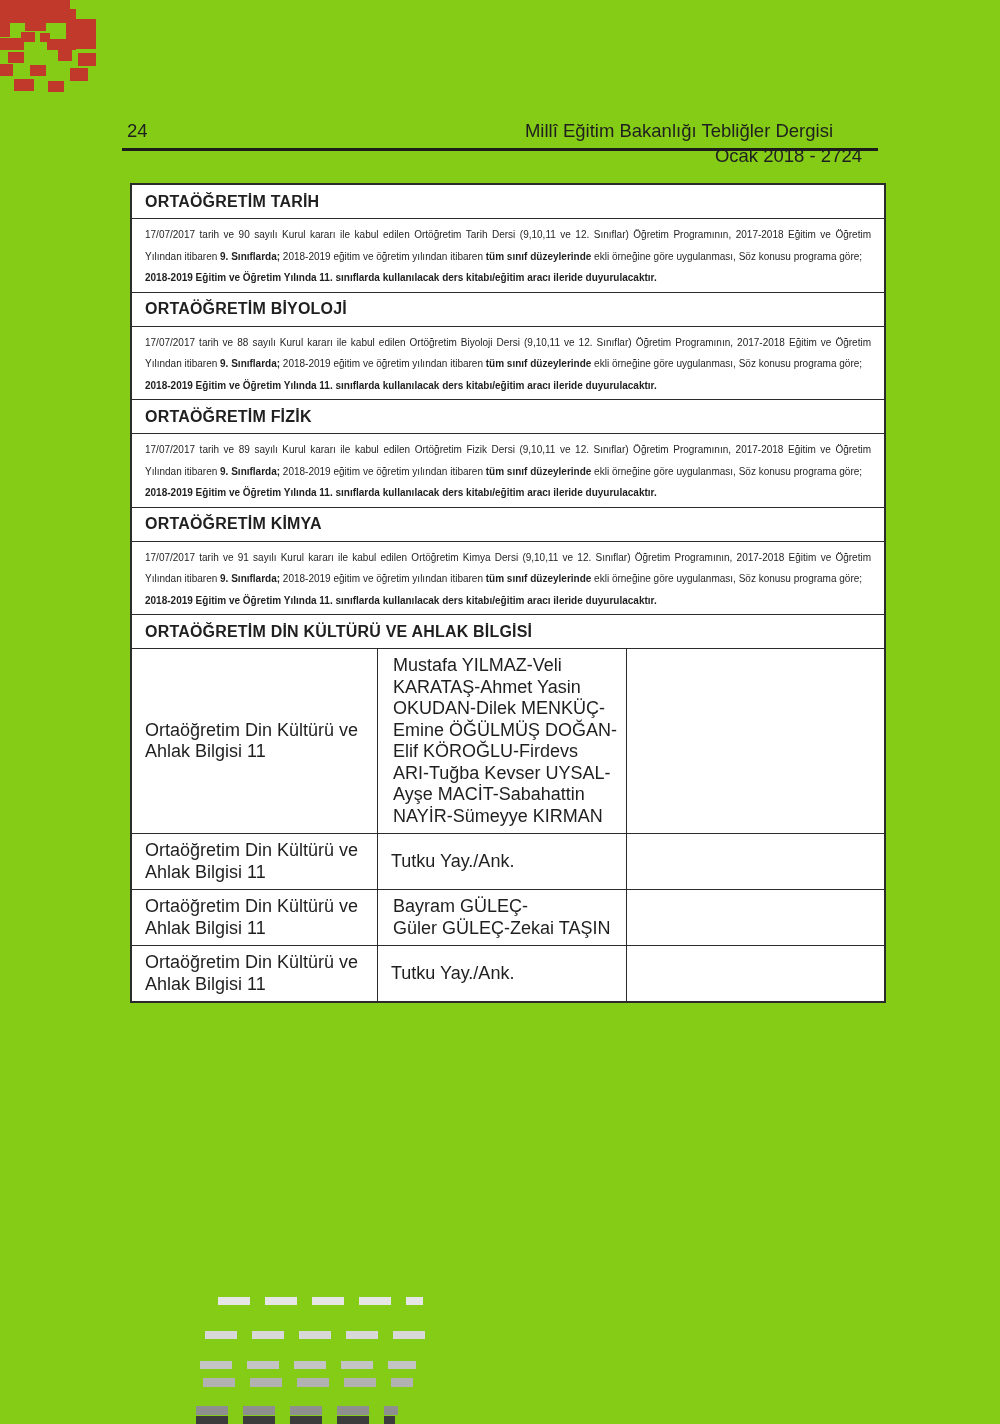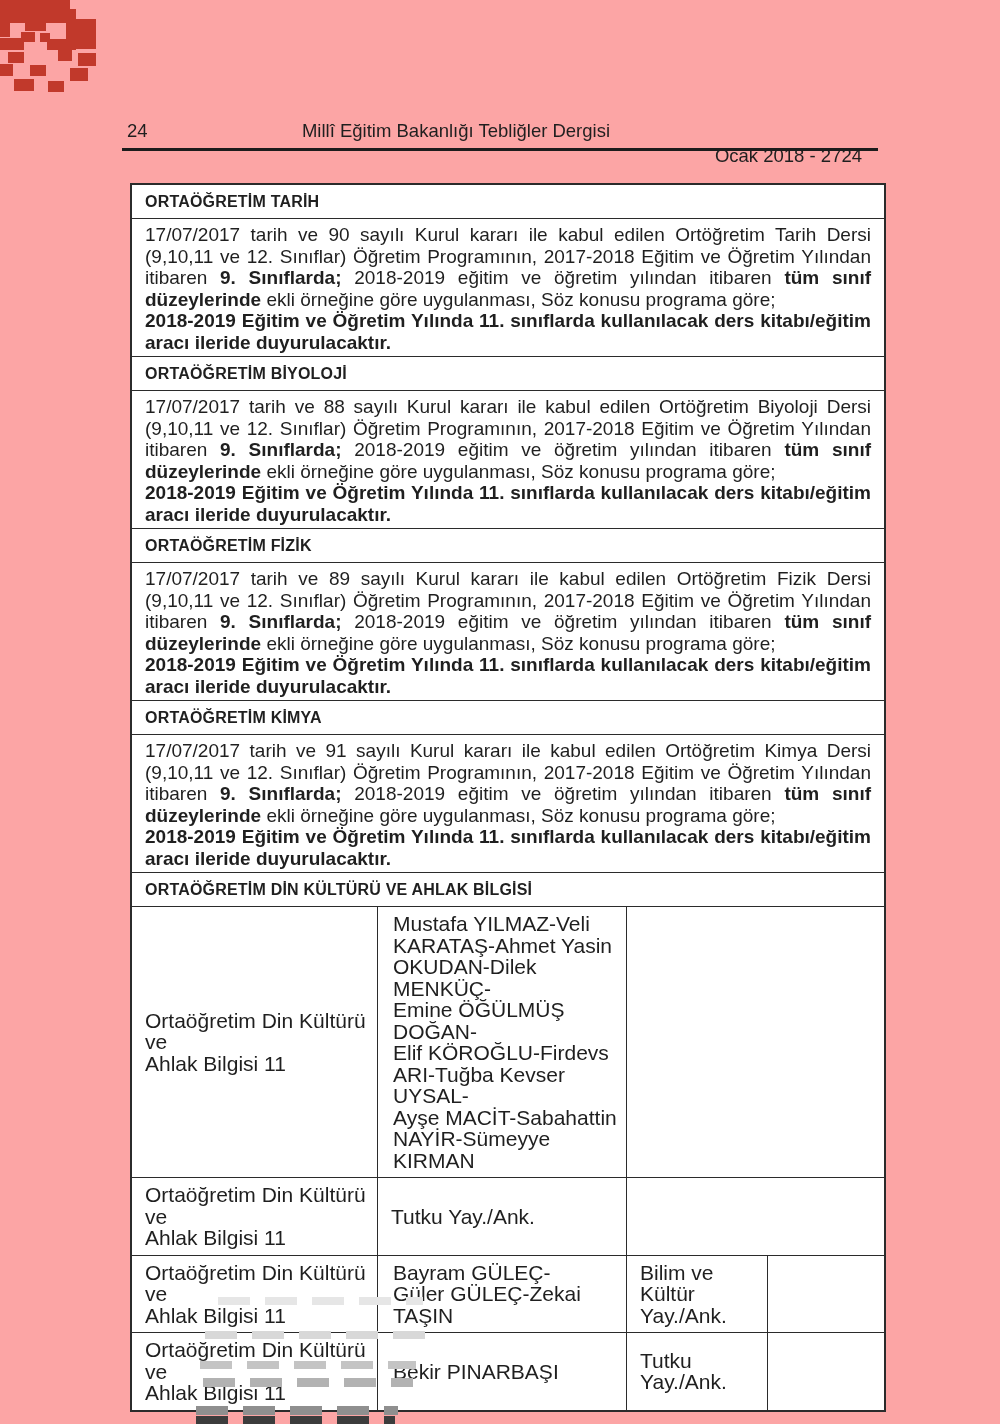--- a/index.html
+++ b/index.html
@@ -1,50 +1,50 @@
 <!DOCTYPE html>
 <html><head>
 <meta charset="utf-8">
 <style>
   html,body{margin:0;padding:0;}
   body{
     width:1000px;height:1424px;position:relative;background:#ffffff;
     font-family:"Liberation Sans","DejaVu Sans",sans-serif;color:#1f1f1f;
     overflow:hidden;
   }
-  .page{position:absolute;inset:0;background:#fca5a5;overflow:hidden;}
+  .page{position:absolute;inset:0;background:#84cc16;overflow:hidden;}
 
   
   .stamp{position:absolute;left:0;top:0;width:110px;height:100px;}
   .stamp i{position:absolute;display:block;background:var(--stamp,#c1392b);}
 
   
   .hdr{position:absolute;left:122px;top:120px;width:756px;height:26px;font-size:18.5px;}
   .hdr .pn{position:absolute;left:5px;top:0;}
-  .hdr .jt{position:absolute;left:2px;right:0;top:0;text-align:center;transform:translateX(-45px);}
+  .hdr .jt{position:absolute;left:2px;right:0;top:0;text-align:right;transform:translateX(-45px);}
   .hdr .iss{position:absolute;right:16px;top:0;margin-top:25px;}
   .rule{position:absolute;left:122px;top:148px;width:756px;height:2.5px;background:#1c1c1c;}
 
   
   .doc{position:absolute;left:130px;top:183px;width:752px;border:2px solid #2b2b2b;background:#fff;}
   .sec-title{height:33px;border-bottom:1.5px solid #2b2b2b;display:flex;align-items:center;
              padding-left:13px;font-weight:bold;font-size:16px;letter-spacing:.2px;}
   .sec-body{border-bottom:1.5px solid #2b2b2b;padding:5px 13px 3px 13px;
-            font-size:19px;line-height:21.5px;text-align:justify;}
+            font-size:10px;line-height:21.5px;text-align:justify;}
   .sec-body p{margin:0;}
   .sec-body .ann{font-weight:bold;}
   .b{font-weight:bold;}
 
   
   .brow{display:grid;grid-template-columns:246px 249px 141px 1fr;border-bottom:1.5px solid #2b2b2b;}
   #book-rows .brow:first-child{min-height:177px;}
   #book-rows .brow{min-height:54px;}
   #book-rows .brow:last-child{border-bottom:none;}
   .cell{border-right:1.5px solid #2b2b2b;padding:6px 0 6px 13px;display:flex;align-items:center;
-        white-space:pre-line;font-size:21px;line-height:21.5px;}
+        white-space:pre-line;font-size:18px;line-height:21.5px;}
   .cell.c2{padding-left:15px;}
   .cell.c4{border-right:none;}
 
   
   .smudge{position:absolute;height:8px;
           background:repeating-linear-gradient(90deg,var(--c,#bbb) 0 32px,transparent 32px 47px);}
   #sm1{left:218px;top:1297px;width:205px;--c:#e6e6e6;}
   #sm2{left:205px;top:1331px;width:222px;--c:#d8d8d8;}
   #sm3{left:200px;top:1361px;width:216px;--c:#c4c4c4;}
   #sm4{left:203px;top:1378px;width:210px;height:9px;--c:#b2b2b2;}
@@ -149,29 +149,26 @@
 Ahlak Bilgisi 11</div>
     <div class="cell c3">Tutku Yay./Ank.</div>
     <div class="cell c4"></div>
   </div>
 
   <div class="brow">
     <div class="cell c1">Ortaöğretim Din Kültürü ve
 Ahlak Bilgisi 11</div>
     <div class="cell c2">Bayram GÜLEÇ-
 Güler GÜLEÇ-Zekai TAŞIN</div>
-    <div class="cell c3">Bilim ve Kültür
-Yay./Ank.</div>
     <div class="cell c4"></div>
   </div>
 
   <div class="brow">
     <div class="cell c1">Ortaöğretim Din Kültürü ve
 Ahlak Bilgisi 11</div>
-    <div class="cell c2">Bekir PINARBAŞI</div>
     <div class="cell c3">Tutku Yay./Ank.</div>
     <div class="cell c4"></div>
   </div>
 </div>
   </div>
 
   <div class="smudge" id="sm1" style="--c: #e6e6e6;"></div>
   <div class="smudge" id="sm2" style="--c: #d8d8d8;"></div>
   <div class="smudge" id="sm3" style="--c: #c4c4c4;"></div>
   <div class="smudge" id="sm4" style="--c: #b2b2b2;"></div>

